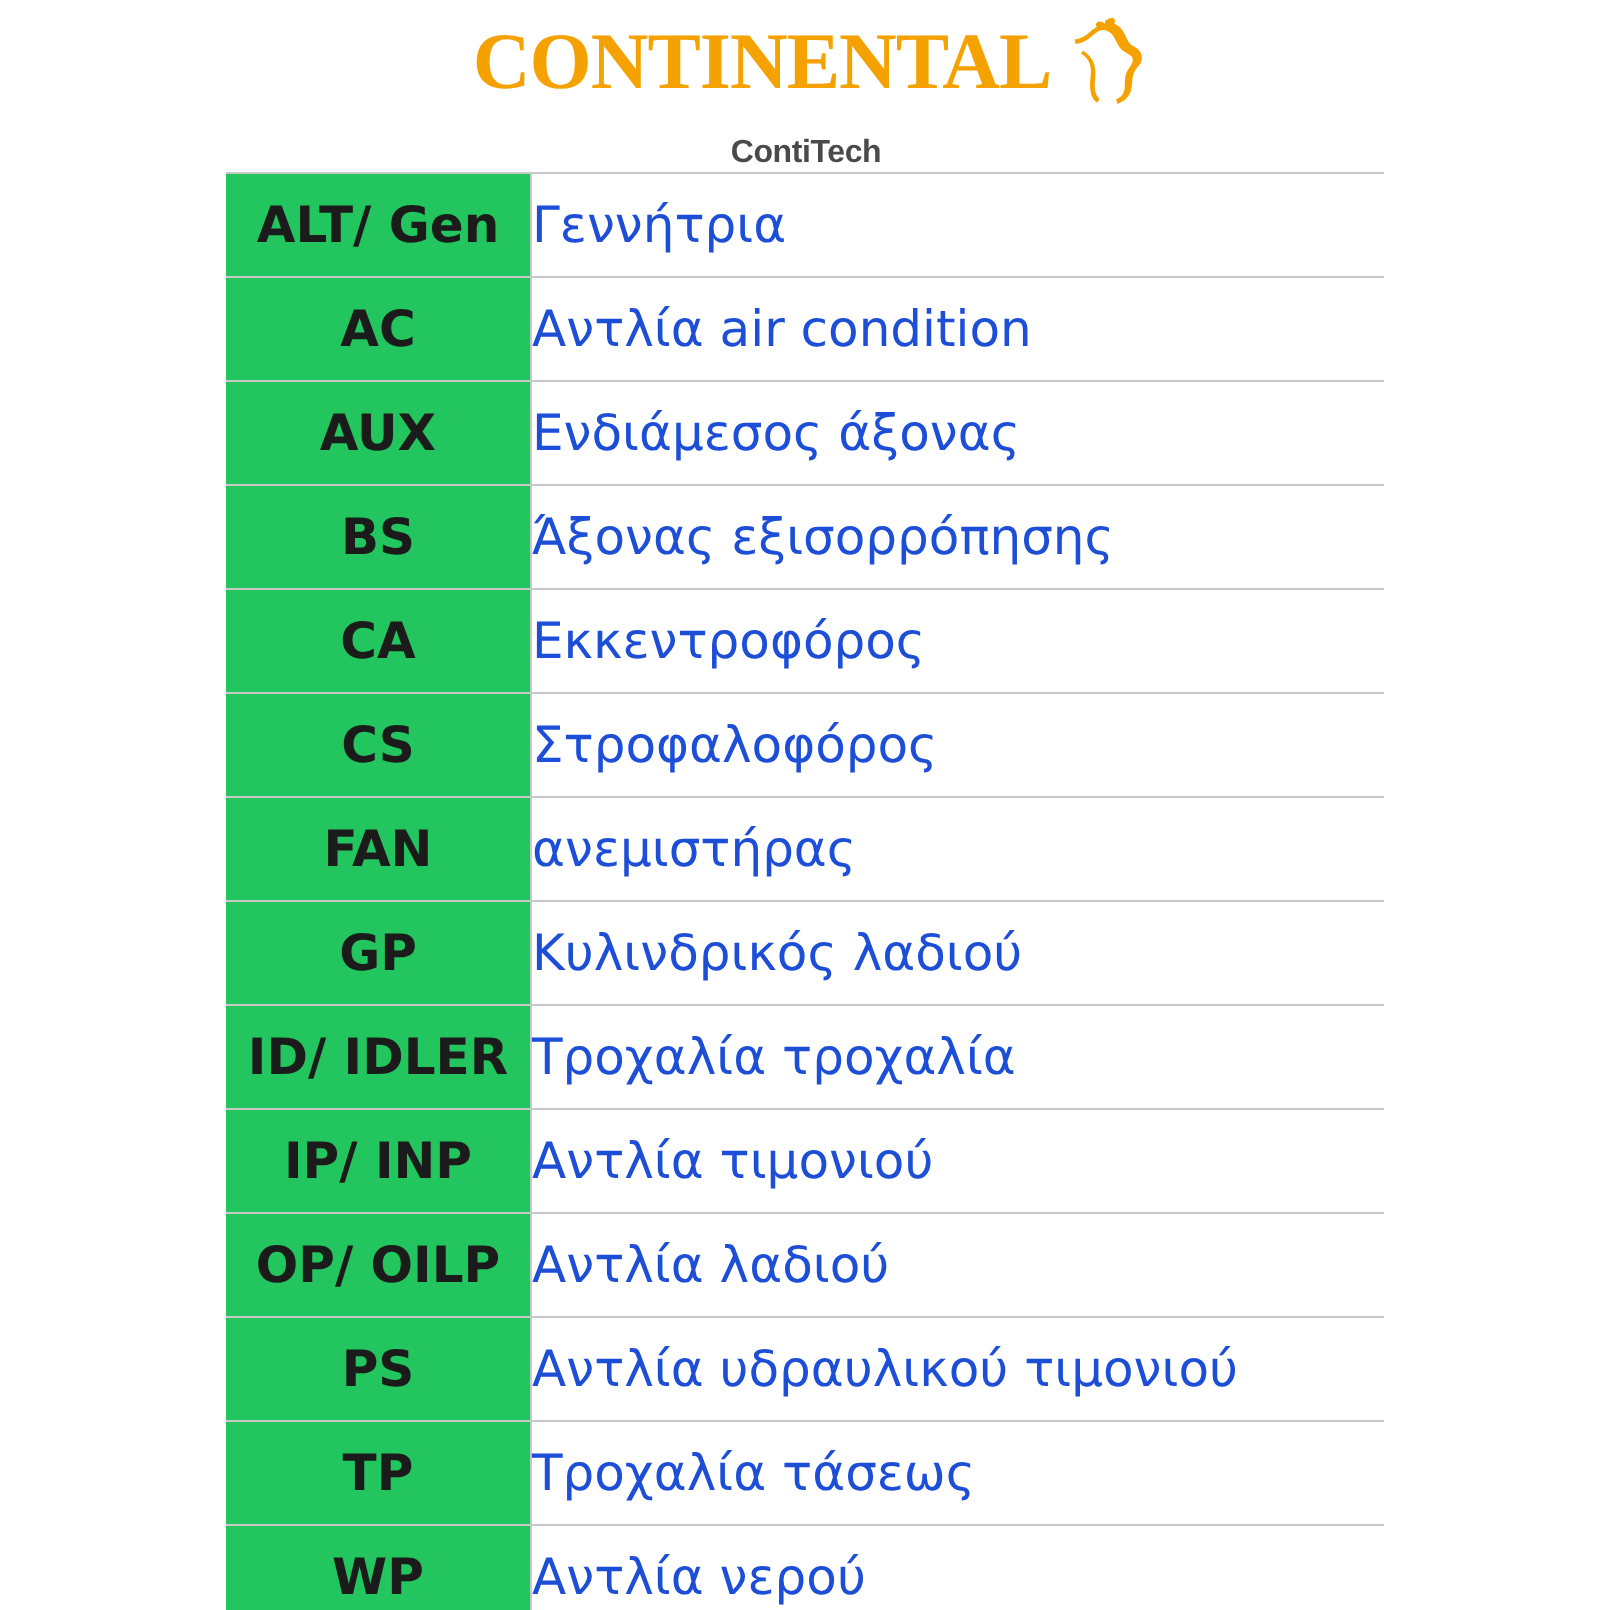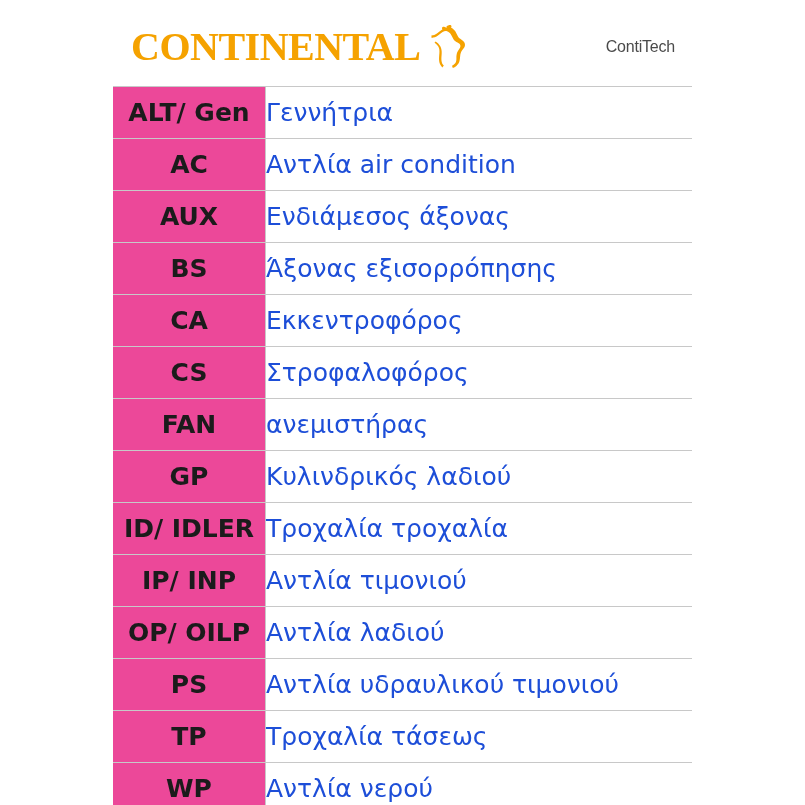--- a/index.html
+++ b/index.html
@@ -31,20 +31,21 @@
   }
   .header {
     position: relative;
     height: 78px;
     display: flex;
     align-items: center;
     justify-content: space-between;
     padding: 0 14px 0 18px;
     box-sizing: border-box;
     background: #ffffff;
+    flex-direction: column;
   }
   .brand {
     display: flex;
     align-items: center;
     gap: 2px;
   }
   .brand-word {
     font-family: "Liberation Serif", serif;
     font-size: 40px;
     font-weight: 700;
@@ -55,39 +56,39 @@
   }
   .horse {
     width: 42px;
     height: 46px;
     position: relative;
     margin-left: 4px;
   }
   .sub-brand {
     font-family: "Liberation Sans", sans-serif;
     font-size: 16px;
-    font-weight: 400;
+    font-weight: 700;
     color: #4a4a4a;
     letter-spacing: -0.2px;
     padding-right: 4px;
   }
   table.legend {
     border-collapse: collapse;
     width: 100%;
     table-layout: fixed;
   }
   table.legend td {
     border-top: 1px solid #c8c8c8;
     height: 51px;
     vertical-align: middle;
     padding: 0;
   }
   td.code {
     width: 152px;
-    background: #ec4899;
+    background: #22c55e;
     text-align: center;
     font-family: "DejaVu Sans", sans-serif;
     font-size: 25px;
     font-weight: 700;
     color: #1b1b1b;
     border-right: 1px solid #c8c8c8;
     white-space: nowrap;
   }
   td.desc {
     background: #ffffff;

